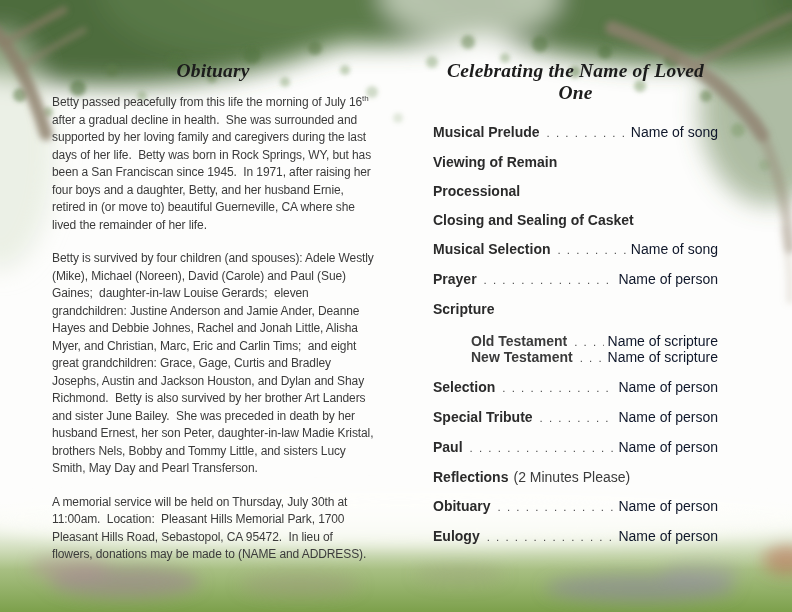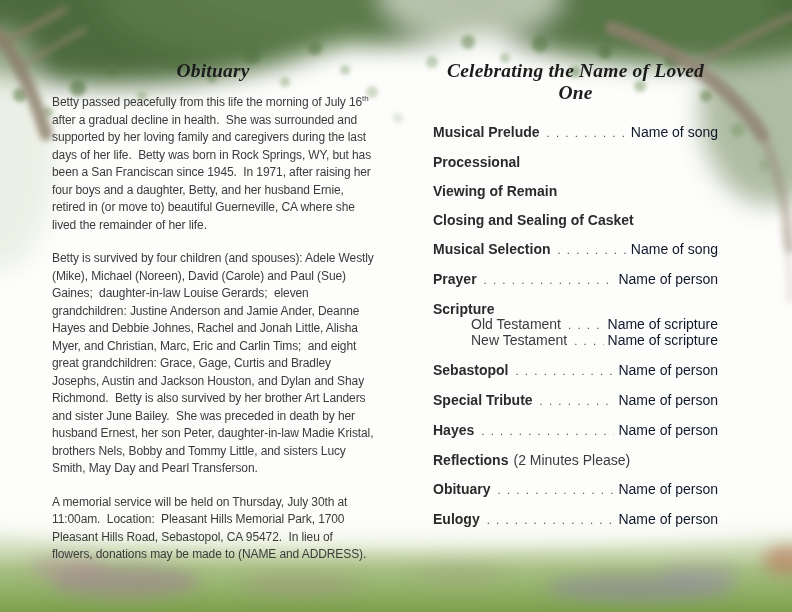--- a/index.html
+++ b/index.html
@@ -31,23 +31,23 @@
   .item { margin-bottom:15px; }
   .row { display:flex; align-items:baseline; font-size:14px; line-height:14px; }
   .label { font-weight:bold; color:#2b2b2b; white-space:nowrap; }
   .suffix { margin-left:5px; white-space:nowrap; }
   .dots {
     flex:1 1 auto; overflow:hidden; white-space:nowrap;
     margin:0 4px 0 7px; color:#4a4a4a; letter-spacing:1.5px; font-size:11.5px;
   }
   .dots::after { content:". . . . . . . . . . . . . . . . . . . . . . . . . . . . . . . . . . . . . . . . . . . . . . . . . . . . . . . . . . . . ."; }
   .value { white-space:nowrap; color:#0f172a; }
-  .scripture-head { margin-bottom:1px; }
+  .scripture-head { margin-bottom:18px; }
   .sub { padding-left:38px; margin-top:1px; }
-  .sub .sublabel { font-weight:normal; white-space:nowrap; color:#3b3b3b; }
+  .sub .sublabel { font-weight:bold; white-space:nowrap; color:#3b3b3b; }
 </style>
 </head>
 <body>
 
 <div class="page">
 
   <svg class="bg" viewBox="0 0 792 612" xmlns="http://www.w3.org/2000/svg" aria-hidden="true">
     <defs>
       <filter id="b12" x="-40%" y="-40%" width="180%" height="180%">
           <feGaussianBlur stdDeviation="12"></feGaussianBlur>
@@ -146,25 +146,25 @@
     <div class="right-col">
       <h2 class="col-title">Celebrating the Name of Loved One</h2>
 
       <div class="item row">
         <span class="label">Musical Prelude</span>
         <span class="dots"></span>
         <span class="value">Name of song</span>
       </div>
 
       <div class="item row">
+        <span class="label">Viewing of Remain</span>
+      </div>
+
+      <div class="item row">
         <span class="label">Processional</span>
-      </div>
-
-      <div class="item row">
-        <span class="label">Viewing of Remain</span>
       </div>
 
       <div class="item row">
         <span class="label">Closing and Sealing of Casket</span>
       </div>
 
       <div class="item row">
         <span class="label">Musical Selection</span>
         <span class="dots"></span>
         <span class="value">Name of song</span>
@@ -186,33 +186,33 @@
           <span class="value">Name of scripture</span>
         </div>
         <div class="row sub">
           <span class="sublabel">New Testament</span>
           <span class="dots"></span>
           <span class="value">Name of scripture</span>
         </div>
       </div>
 
       <div class="item row">
-        <span class="label">Sebastopol</span>
+        <span class="label">Selection</span>
         <span class="dots"></span>
         <span class="value">Name of person</span>
       </div>
 
       <div class="item row">
         <span class="label">Special Tribute</span>
         <span class="dots"></span>
         <span class="value">Name of person</span>
       </div>
 
       <div class="item row">
-        <span class="label">Hayes</span>
+        <span class="label">Paul</span>
         <span class="dots"></span>
         <span class="value">Name of person</span>
       </div>
 
       <div class="item row">
         <span class="label">Reflections</span>
         <span class="suffix">(2 Minutes Please)</span>
       </div>
 
       <div class="item row">

